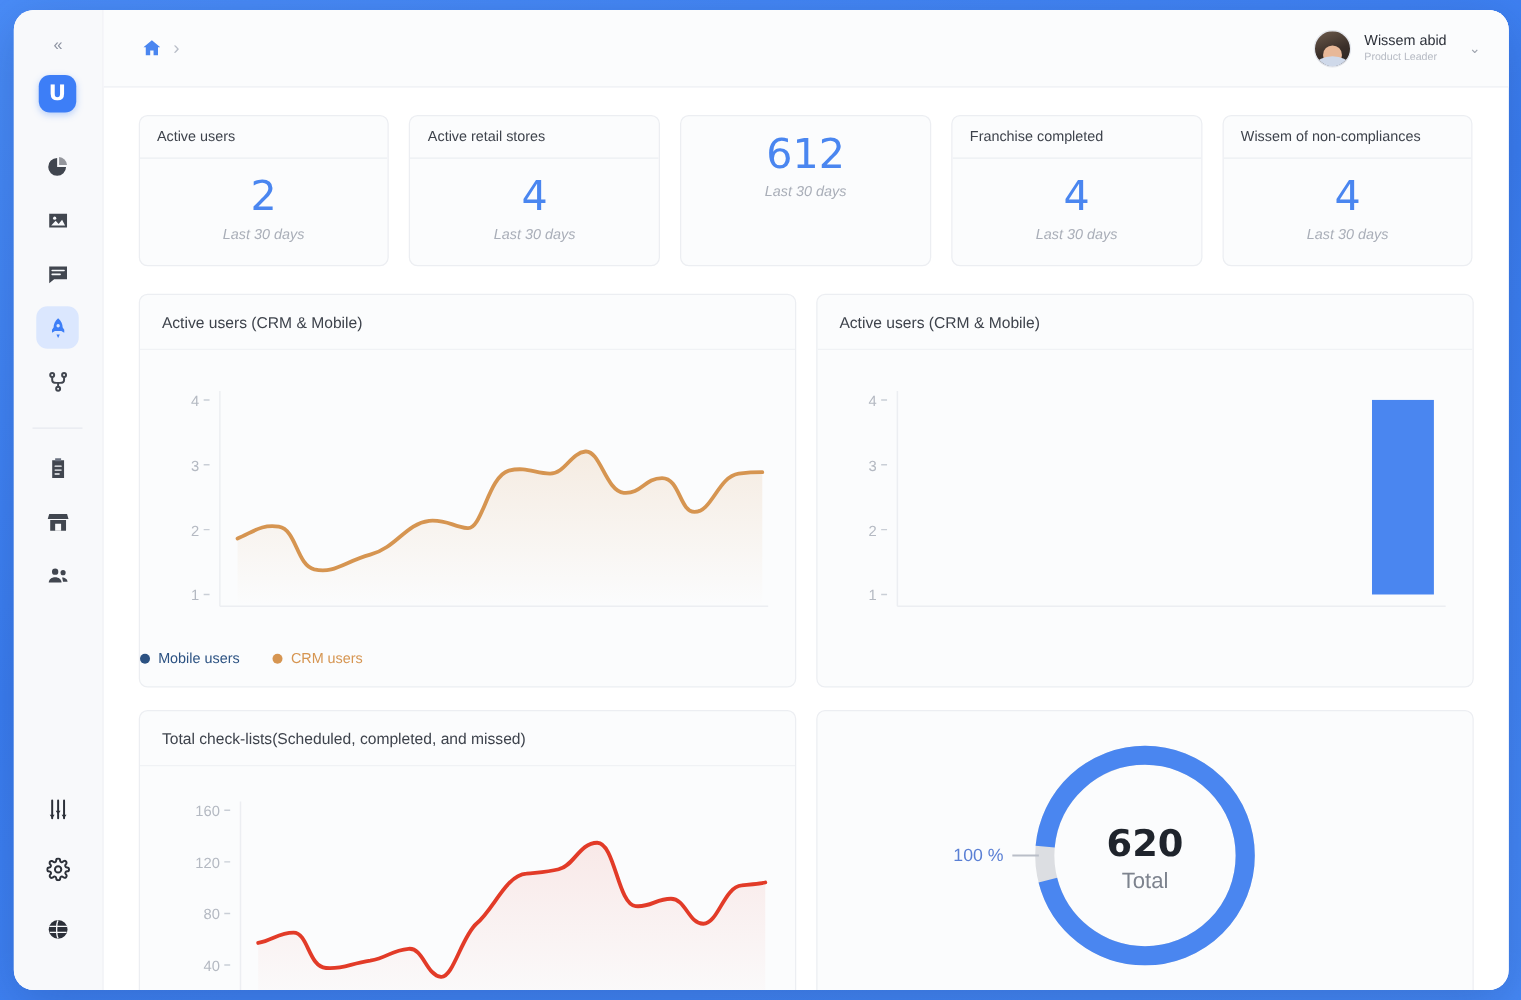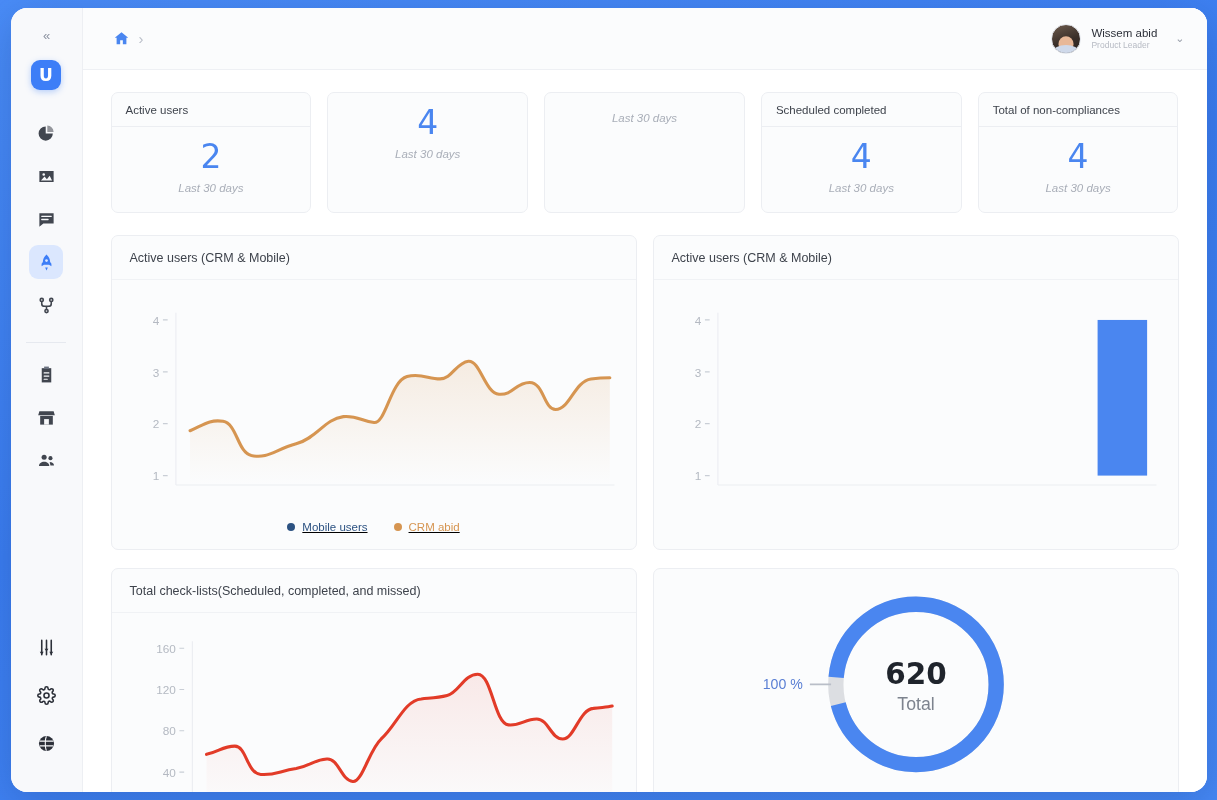--- a/index.html
+++ b/index.html
@@ -125,23 +125,22 @@
     border: 1px solid #eceef2; border-radius: 7px; overflow: hidden;
     display: flex; flex-direction: column;
   }
   .chart-head {
     padding: 15px 18px 14px; font-size: 12.5px; color: #3e434c;
     border-bottom: 1px solid #f0f2f5;
   }
   .chart-body { padding: 14px 12px 4px; flex: 1 1 auto; }
   .chart-svg { display: block; width: 100%; }
   .legend {
-    display: flex; align-items: center; justify-content: center; gap: 26px;
+    display: flex; align-items: center; gap: 26px;
     padding: 8px 0 16px;
-    text-decoration: underline;
   }
   .legend-item { display: flex; align-items: center; gap: 7px; font-size: 11.5px; }
   .legend-dot { width: 8px; height: 8px; border-radius: 50%; }
 
   .tick { font-size: 10px; fill: #b4b9c2; font-family: "Liberation Sans", sans-serif; }
   .donut-center-val {
     font-size: 25px; font-weight: 700; fill: #1f242c;
     font-family: "DejaVu Sans", sans-serif;
   }
   .donut-center-lbl { font-size: 15px; fill: #7d838e; font-family: "Liberation Sans", sans-serif; }
@@ -289,39 +288,41 @@
 
       <section class="kpi-row">
         <div class="kpi-card">
           <div class="kpi-head">Active users</div>
           <div class="kpi-body">
             <div class="kpi-value">2</div>
             <div class="kpi-sub">Last 30 days</div>
           </div>
         </div>
         <div class="kpi-card">
+          <div class="kpi-head">Active retail stores</div>
           <div class="kpi-body">
             <div class="kpi-value">4</div>
             <div class="kpi-sub">Last 30 days</div>
           </div>
         </div>
         <div class="kpi-card">
           <div class="kpi-body">
+            <div class="kpi-value">612</div>
             <div class="kpi-sub">Last 30 days</div>
           </div>
         </div>
         <div class="kpi-card">
-          <div class="kpi-head">Scheduled completed</div>
+          <div class="kpi-head">Franchise completed</div>
           <div class="kpi-body">
             <div class="kpi-value">4</div>
             <div class="kpi-sub">Last 30 days</div>
           </div>
         </div>
         <div class="kpi-card">
-          <div class="kpi-head">Total of non-compliances</div>
+          <div class="kpi-head">Wissem of non-compliances</div>
           <div class="kpi-body">
             <div class="kpi-value">4</div>
             <div class="kpi-sub">Last 30 days</div>
           </div>
         </div>
       </section>
 
       <section class="chart-row">
 
         <div class="chart-card">
@@ -345,21 +346,21 @@
               <path d="M56 116 C66 112, 72 106, 84 108 C96 110, 96 134, 108 137 C122 140, 128 132, 146 127 C164 122, 170 106, 186 104 C198 103, 202 108, 212 109 C222 110, 226 74, 240 70 C252 67, 258 72, 268 72 C278 72, 282 58, 292 57 C302 56, 306 84, 318 85 C330 86, 332 75, 344 75 C356 75, 356 98, 366 98 C378 98, 382 74, 396 72 C404 71, 408 71, 412 71" fill="none" stroke="#d69551" stroke-width="2.6" stroke-linecap="round" stroke-linejoin="round"></path>
             </svg>
           </div>
           <div class="legend">
             <span class="legend-item">
               <span class="legend-dot" style="background:#2c5282"></span>
               <span style="color:#2c5282">Mobile users</span>
             </span>
             <span class="legend-item">
               <span class="legend-dot" style="background:#d69551"></span>
-              <span style="color:#d69551">CRM abid</span>
+              <span style="color:#d69551">CRM users</span>
             </span>
           </div>
         </div>
 
         <div class="chart-card">
           <div class="chart-head">Active users (CRM &amp; Mobile)</div>
           <div class="chart-body">
             <svg class="chart-svg" viewBox="0 0 424 182">
               <text class="tick" x="30" y="26" text-anchor="end">4</text>
               <text class="tick" x="30" y="70" text-anchor="end">3</text>

